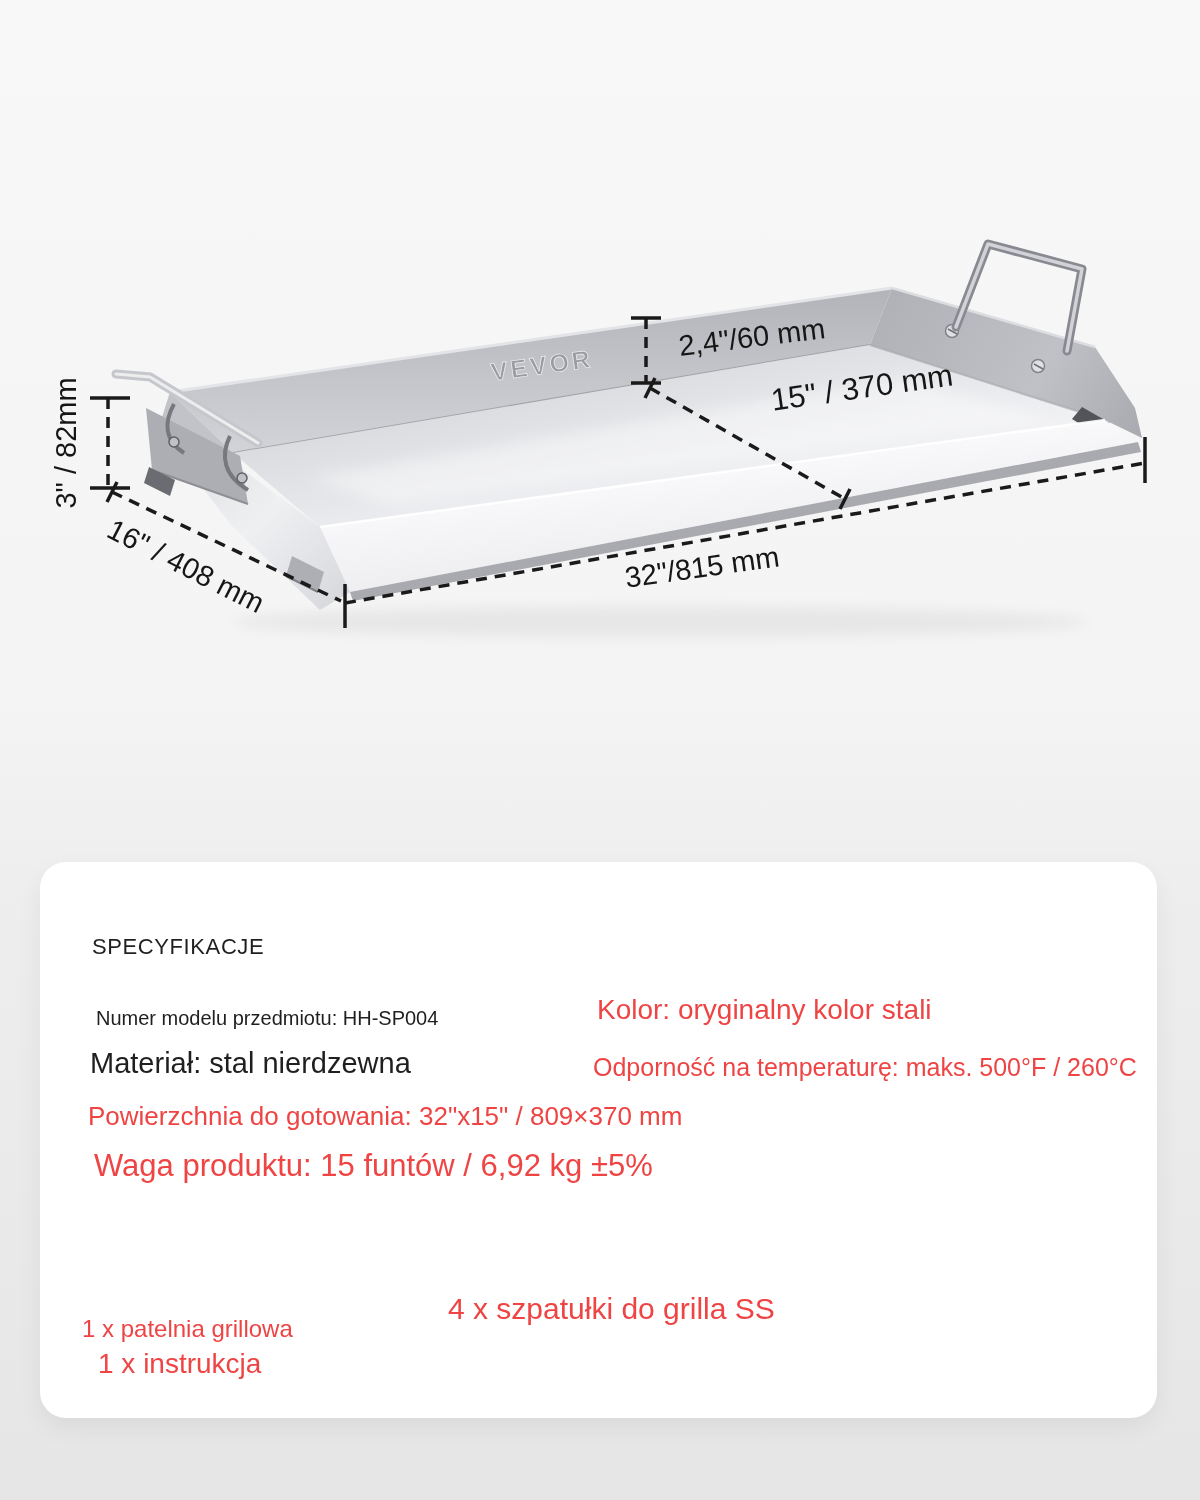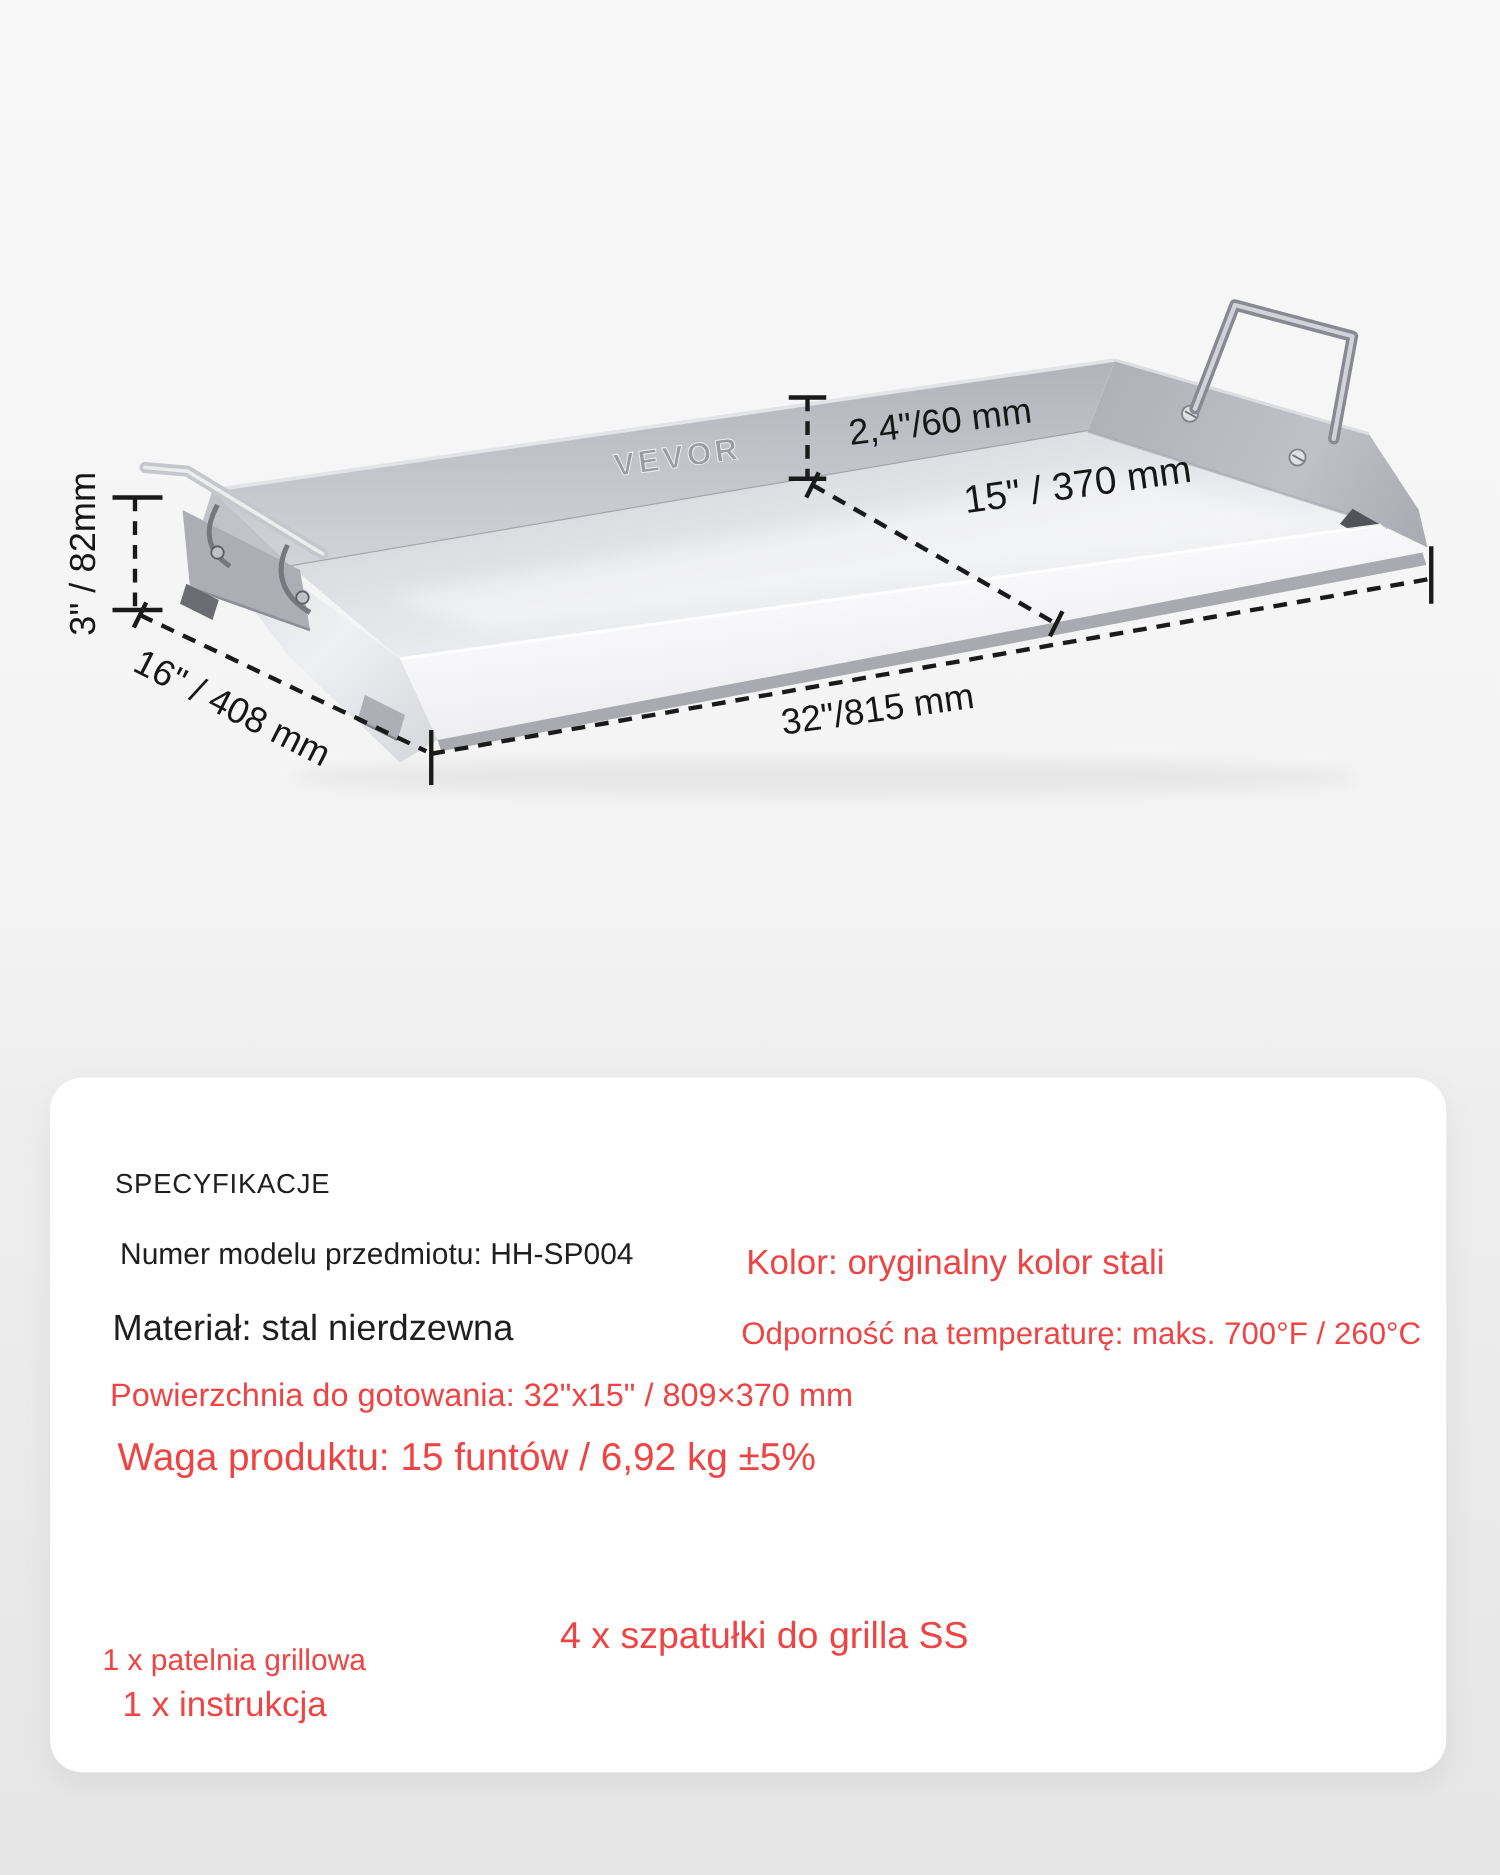--- a/index.html
+++ b/index.html
@@ -151,25 +151,25 @@
     <text class="dim-label" x="752" y="347" text-anchor="middle" font-size="29" transform="rotate(-7 752 337)">2,4"/60 mm</text>
     <text class="dim-label" x="862" y="398" text-anchor="middle" font-size="31" transform="rotate(-8 862 388)">15" / 370 mm</text>
     <text class="dim-label" x="702" y="577" text-anchor="middle" font-size="29" transform="rotate(-8 702 567)">32"/815 mm</text>
     <text class="dim-label" x="186" y="576" text-anchor="middle" font-size="29" transform="rotate(27 186 566)">16" / 408 mm</text>
     <text class="dim-label" x="66" y="453" text-anchor="middle" font-size="29" transform="rotate(-90 66 443)">3" / 82mm</text>
   </svg>
 
   <div class="spec-card">
     <span class="k h" style="left:52px;top:72px;font-size:22px;">SPECYFIKACJE</span>
 
-    <span class="k" style="left:56px;top:128px;font-size:24px;">Numer modelu przedmiotu: HH-SP004</span>
+    <span class="k" style="left:56px;top:145px;font-size:20px;">Numer modelu przedmiotu: HH-SP004</span>
     <span class="r" style="left:557px;top:132px;font-size:28px;">Kolor: oryginalny kolor stali</span>
 
     <span class="k" style="left:50px;top:185px;font-size:29px;">Materiał: stal nierdzewna</span>
-    <span class="r" style="left:553px;top:191px;font-size:25px;">Odporność na temperaturę: maks. 700°F / 260°C</span>
+    <span class="r" style="left:553px;top:191px;font-size:25px;">Odporność na temperaturę: maks. 500°F / 260°C</span>
 
     <span class="r" style="left:48px;top:240px;font-size:26px;">Powierzchnia do gotowania: 32"x15" / 809×370 mm</span>
 
     <span class="r" style="left:54px;top:286px;font-size:31px;">Waga produktu: 15 funtów / 6,92 kg ±5%</span>
 
 
     <span class="r" style="left:42px;top:436px;font-size:24px;margin-top:17px;">1 x patelnia grillowa</span>
     <span class="r" style="left:408px;top:430px;font-size:30px;">4 x szpatułki do grilla SS</span>
     <span class="r" style="left:42px;top:486px;font-size:28px;margin-left:16px;">1 x instrukcja</span>
   </div>

